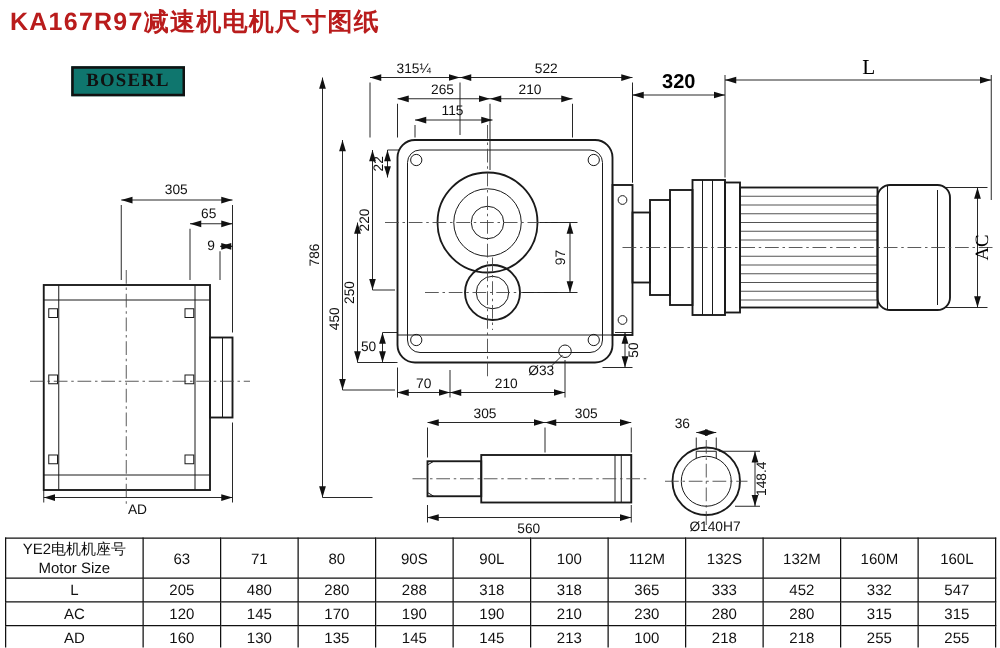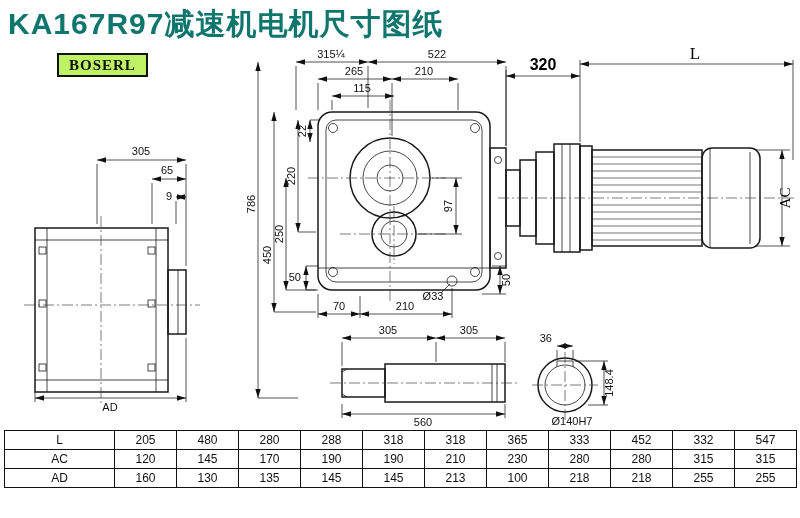--- a/index.html
+++ b/index.html
@@ -9,22 +9,22 @@
   svg .tn{fill:none;stroke:#1a1a1a;stroke-width:0.8}
   svg .fin{fill:none;stroke:#1a1a1a;stroke-width:0.6}
   svg .dm{fill:none;stroke:#1a1a1a;stroke-width:0.75}
   svg .cl{fill:none;stroke:#444;stroke-width:0.7;stroke-dasharray:11 3 2 3}
   svg text.d{font:11px "Liberation Sans",sans-serif;fill:#111;text-anchor:middle}
   svg text.e{text-anchor:end}
   svg text.big{font:bold 16px "Liberation Sans",sans-serif}
   svg text.ser{font:17px "Liberation Serif",serif}
   svg text.ser2{font:15px "Liberation Serif",serif}
   #ae path,#as path{fill:#111;stroke:none}
-  .page-title{position:absolute;left:8px;top:4px;font-size:30px;font-weight:bold;color:#0f766e;letter-spacing:1px;white-space:nowrap}
-  .logo{position:absolute;left:57px;top:53px;border:2px solid #111;padding:0 10px;font:bold 15px "Liberation Serif",serif;letter-spacing:1px;line-height:20px;color:#111;background:#bef264}
+  .page-title{position:absolute;left:8px;top:4px;font-size:20px;font-weight:bold;color:#b91c1c;letter-spacing:1px;white-space:nowrap}
+  .logo{position:absolute;left:57px;top:53px;border:2px solid #111;padding:0 10px;font:bold 15px "Liberation Serif",serif;letter-spacing:1px;line-height:20px;color:#111;background:#0f766e}
   .size-table{position:absolute;left:4px;top:430px;width:793px;border-collapse:collapse;background:#fff;table-layout:fixed}
   .size-table th,.size-table td{border:1px solid #111;font:12px "Liberation Sans",sans-serif;font-weight:normal;text-align:center;padding:0;height:18px;color:#111;overflow:hidden}
   .size-table .hrow th{height:31px}
   .hdr-cn,.hdr-en{display:block;line-height:15px}
 </style>
 </head>
 <body>
 
 <div class="page">
 
@@ -248,20 +248,37 @@
         <col style="width:62px">
     <col style="width:62px">
         <col style="width:62px">
         <col style="width:62px">
         <col style="width:62px">
     <col style="width:62px">
         <col style="width:62px">
         <col style="width:62px">
   </colgroup>
   <tbody>
+        <tr class="hrow">
+    <th>
+      <span class="hdr-cn">YE2电机机座号</span>
+      <span class="hdr-en">Motor Size</span>
+    </th>
+    <th>63</th>
+    <th>71</th>
+    <th>80</th>
+    <th>90S</th>
+    <th>90L</th>
+    <th>100</th>
+    <th>112M</th>
+    <th>132S</th>
+    <th>132M</th>
+    <th>160M</th>
+    <th>160L</th>
+  </tr>
   <tr>
     <th>L</th>
     <td>205</td>
     <td>480</td>
     <td>280</td>
     <td>288</td>
     <td>318</td>
     <td>318</td>
     <td>365</td>
     <td>333</td>

